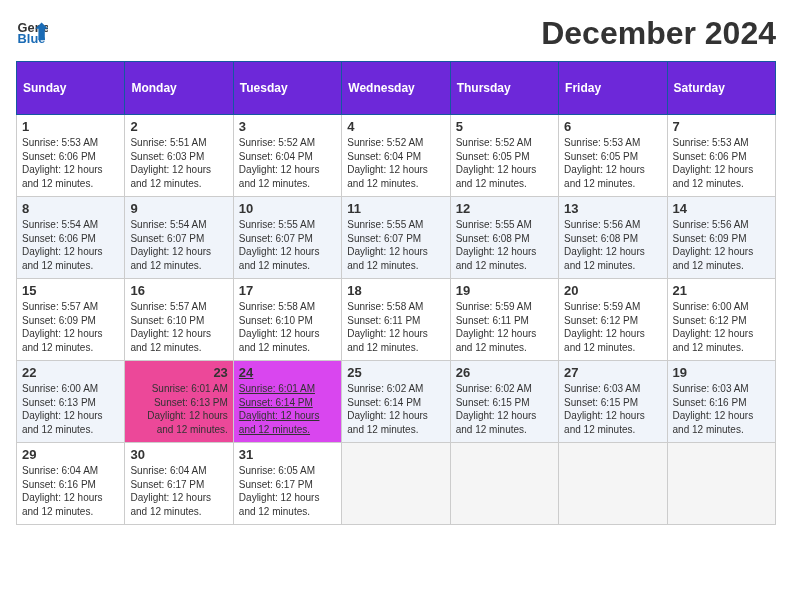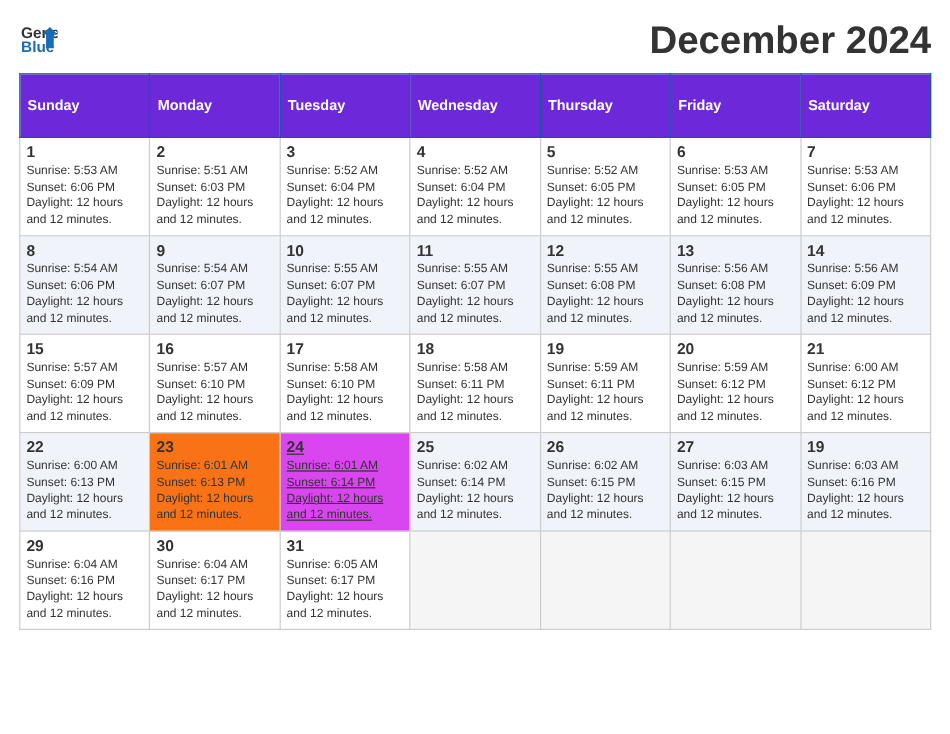--- a/index.html
+++ b/index.html
@@ -157,21 +157,21 @@
           <td><span class="day-num">19</span>
 <span class="day-info">Sunrise: 5:59 AM<br>Sunset: 6:11 PM<br>Daylight: 12 hours and 12 minutes.</span></td>
           <td><span class="day-num">20</span>
 <span class="day-info">Sunrise: 5:59 AM<br>Sunset: 6:12 PM<br>Daylight: 12 hours and 12 minutes.</span></td>
           <td><span class="day-num">21</span>
 <span class="day-info">Sunrise: 6:00 AM<br>Sunset: 6:12 PM<br>Daylight: 12 hours and 12 minutes.</span></td>
         </tr>
         <tr>
           <td style="background: rgb(240, 244, 250);"><span class="day-num">22</span>
 <span class="day-info">Sunrise: 6:00 AM<br>Sunset: 6:13 PM<br>Daylight: 12 hours and 12 minutes.</span></td>
-          <td style="background: #f97316;"><span class="day-num">23</span>
+          <td style="background: #ec4899; text-align: right;"><span class="day-num">23</span>
 <span class="day-info">Sunrise: 6:01 AM<br>Sunset: 6:13 PM<br>Daylight: 12 hours and 12 minutes.</span></td>
           <td style="background: #d946ef; text-decoration: underline;"><span class="day-num">24</span>
 <span class="day-info">Sunrise: 6:01 AM<br>Sunset: 6:14 PM<br>Daylight: 12 hours and 12 minutes.</span></td>
           <td style="background: rgb(240, 244, 250);"><span class="day-num">25</span>
 <span class="day-info">Sunrise: 6:02 AM<br>Sunset: 6:14 PM<br>Daylight: 12 hours and 12 minutes.</span></td>
           <td style="background: rgb(240, 244, 250);"><span class="day-num">26</span>
 <span class="day-info">Sunrise: 6:02 AM<br>Sunset: 6:15 PM<br>Daylight: 12 hours and 12 minutes.</span></td>
           <td style="background: rgb(240, 244, 250);"><span class="day-num">27</span>
 <span class="day-info">Sunrise: 6:03 AM<br>Sunset: 6:15 PM<br>Daylight: 12 hours and 12 minutes.</span></td>
           <td style="background: rgb(240, 244, 250);"><span class="day-num">19</span>

